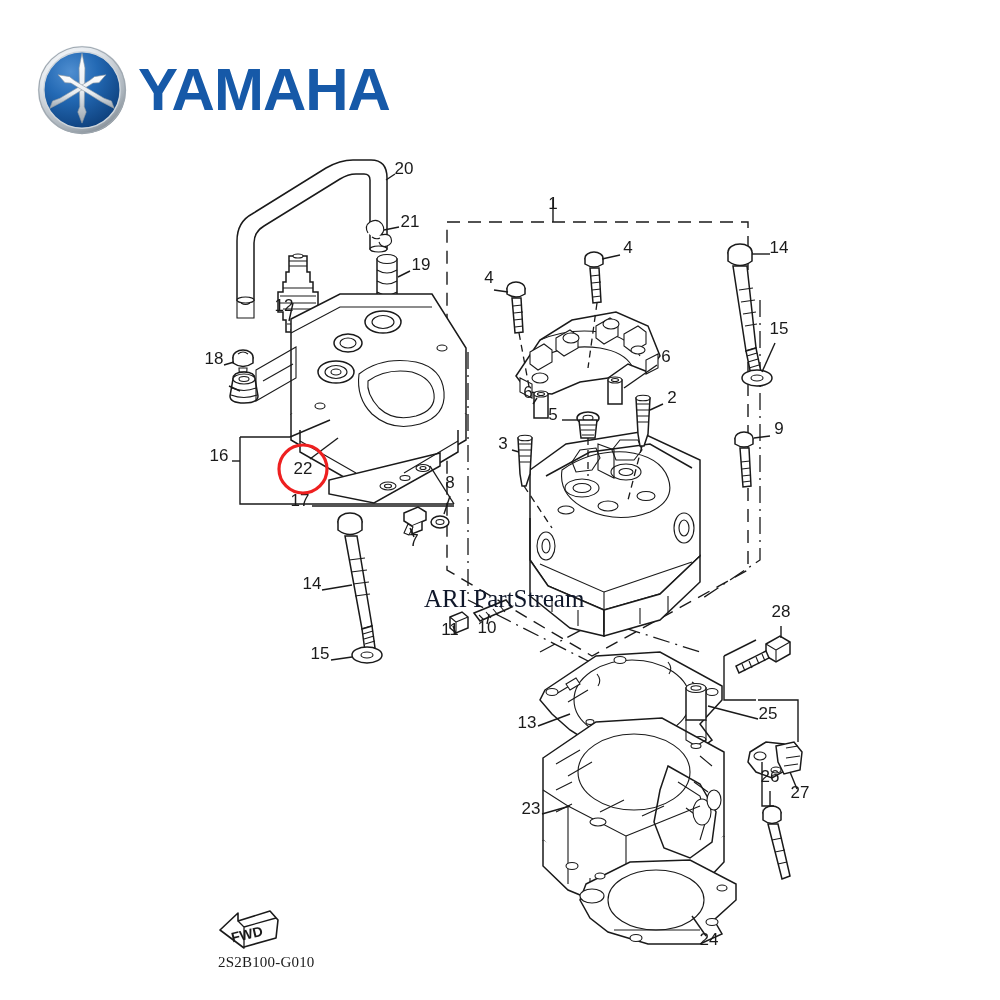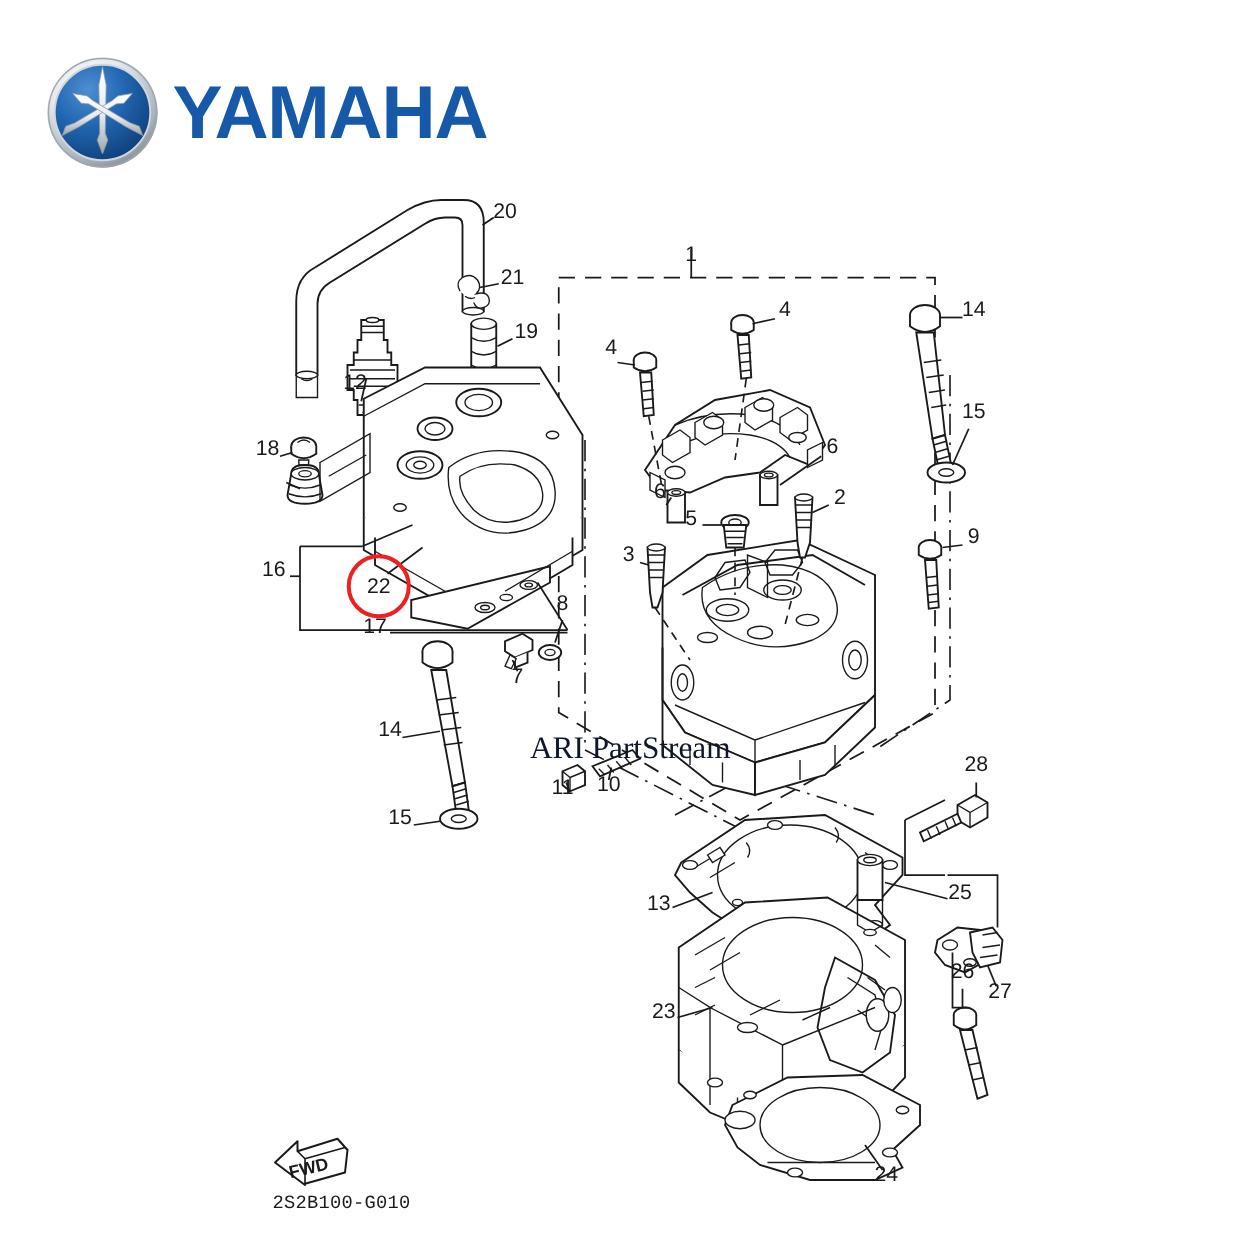--- a/index.html
+++ b/index.html
@@ -49,21 +49,21 @@
   #footer {
     position: absolute;
     left: 218px;
     top: 908px;
     display: flex;
     flex-direction: column;
     gap: 4px;
   }
   #fwd-arrow { display: block; }
   #part-number {
-    font-family: Liberation Mono, monospace;
+    font-family: Liberation Serif, serif;
     font-size: 15px;
     color: #1a1a1a;
     letter-spacing: 0.2px;
     white-space: nowrap;
   }
   
   #watermark {
     position: absolute;
     left: 424px;
     top: 566px;

